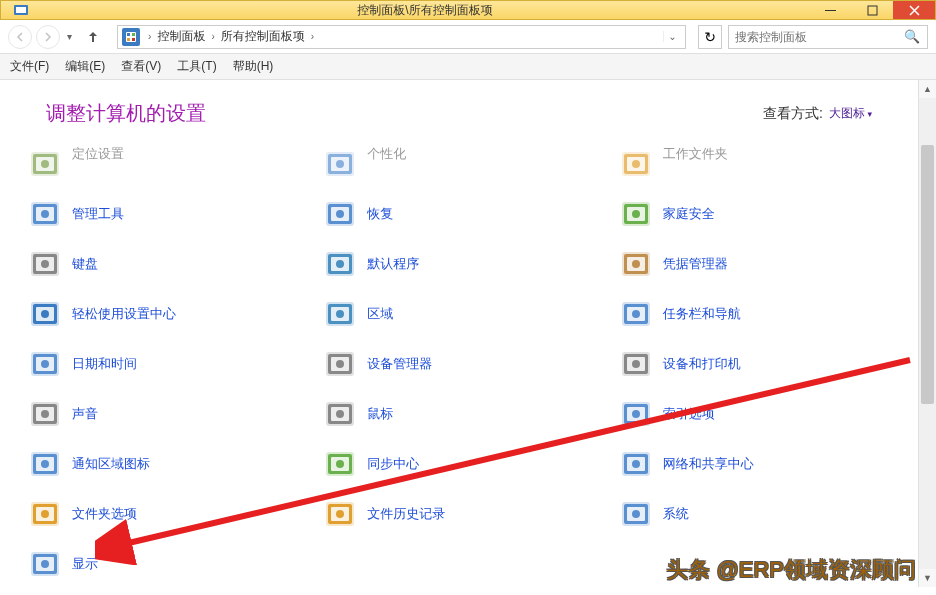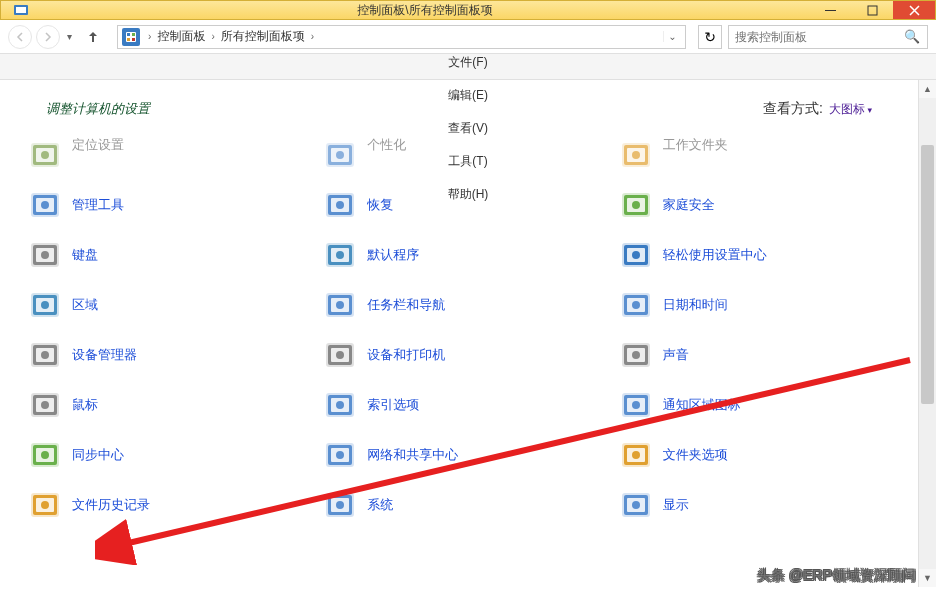--- a/index.html
+++ b/index.html
@@ -28,26 +28,26 @@
 .bc-seg { font-size: 12px; color: #333; padding: 0 2px; }
 .bc-arrow { font-size: 10px; color: #666; padding: 0 4px; }
 .bc-tail { flex: 1; }
 .bc-drop { width: 18px; text-align: center; color: #666; font-size: 10px; cursor: pointer; border-left: 1px solid #eee; }
 .refresh-btn { width: 24px; height: 24px; border: 1px solid #ccc; display: flex; align-items: center; justify-content: center; cursor: pointer; font-size: 14px; }
 .searchbox { width: 200px; height: 24px; border: 1px solid #ccc; display: flex; align-items: center; padding: 0 6px; justify-content: center; }
 .searchbox input { border: none; outline: none; flex: 1; font-size: 12px; color: #999; background: transparent; }
 .searchbox .sicon { color: #888; font-size: 13px; }
 
 
-.menubar { height: 26px; background: #f5f5f5; border-bottom: 1px solid #e0e0e0; display: flex; align-items: center; padding: 0 10px; gap: 16px; flex-direction: column; }
+.menubar { height: 26px; background: #f5f5f5; border-bottom: 1px solid #e0e0e0; display: flex; align-items: center; padding: 0 10px; gap: 16px; }
 .menubar span { font-size: 12px; color: #333; cursor: pointer; }
 
 
 .headerrow { padding: 20px 26px 10px 26px; display: flex; align-items: center; }
-.headerrow .htitle { font-size: 13px; color: #14532d; flex: 1; font-style: italic; }
+.headerrow .htitle { font-size: 20px; color: #a21caf; flex: 1; }
 .headerrow .vlabel { font-size: 14px; color: #333; margin-right: 6px; }
 .headerrow .vmode { font-size: 12px; color: #4c1d95; cursor: pointer; }
 .headerrow .vmode::after { content: " ▾"; font-size: 9px; }
 
 
 .content-wrap { display: flex; height: calc(595px - 28px - 34px - 26px); }
 .content { flex: 1; padding: 0 20px 20px 20px; overflow: hidden; }
 .grid { display: grid; grid-template-columns: repeat(3, 1fr); gap: 4px 8px; margin-top: 4px; }
 .item { display: flex; align-items: center; height: 46px; padding: 4px 8px; cursor: pointer; border-radius: 2px; }
 .item .iicon { width: 34px; height: 34px; margin-right: 10px; display: flex; align-items: center; justify-content: center; flex-shrink: 0; }
@@ -58,21 +58,21 @@
 
 .vscroll { width: 18px; background: #f0f0f0; display: flex; flex-direction: column; border-left:1px solid #e0e0e0; }
 .vscroll .sbtn { height: 18px; display: flex; align-items: center; justify-content: center; font-size: 9px; color: #666; cursor: pointer; background:#f7f7f7;}
 .vscroll .strack { flex: 1; position: relative; }
 .vscroll .sthumb { position: absolute; left: 2px; right: 2px; top: 10%; height: 55%; background: #c8c8c8; border-radius: 2px; cursor: pointer; }
 
 
 .red-arrow { position: absolute; pointer-events: none; z-index: 100; }
 
 
-.watermark { position: absolute; bottom: 10px; right: 20px; font-size: 14px; color: #737373; text-shadow: -1px -1px 0 #555, 1px -1px 0 #555, -1px 1px 0 #555, 1px 1px 0 #555; font-weight: 500; z-index: 101; }
+.watermark { position: absolute; bottom: 10px; right: 20px; font-size: 22px; color: #a16207; text-shadow: -1px -1px 0 #555, 1px -1px 0 #555, -1px 1px 0 #555, 1px 1px 0 #555; font-weight: 500; z-index: 101; }
 </style>
 </head>
 <body>
 
 <div class="titlebar">
   <div class="icon-slot">
     <svg width="16" height="16" viewBox="0 0 16 16">
         <rect x="1" y="3" width="14" height="10" rx="1" fill="#3a7bc2"></rect>
         <rect x="3" y="5" width="10" height="6" fill="#fff"></rect>
       </svg>
@@ -241,20 +241,31 @@
               <rect x="4" y="6" width="24" height="20" rx="2" fill="#4a90c0"></rect>
               <rect x="7" y="9" width="18" height="14" rx="1" fill="#fff" opacity="0.85"></rect>
               <circle cx="16" cy="16" r="4" fill="#4a90c0"></circle>
             </svg>
           </div>
           <div class="ilabel">默认程序</div>
         </div>
         <div class="item">
           <div class="iicon">
             <svg width="32" height="32" viewBox="0 0 32 32">
+              <rect x="2" y="4" width="28" height="24" rx="3" fill="#c09050" opacity="0.25"></rect>
+              <rect x="4" y="6" width="24" height="20" rx="2" fill="#c09050"></rect>
+              <rect x="7" y="9" width="18" height="14" rx="1" fill="#fff" opacity="0.85"></rect>
+              <circle cx="16" cy="16" r="4" fill="#c09050"></circle>
+            </svg>
+          </div>
+          <div class="ilabel">凭据管理器</div>
+        </div>
+        <div class="item">
+          <div class="iicon">
+            <svg width="32" height="32" viewBox="0 0 32 32">
               <rect x="2" y="4" width="28" height="24" rx="3" fill="#3a7bc2" opacity="0.25"></rect>
               <rect x="4" y="6" width="24" height="20" rx="2" fill="#3a7bc2"></rect>
               <rect x="7" y="9" width="18" height="14" rx="1" fill="#fff" opacity="0.85"></rect>
               <circle cx="16" cy="16" r="4" fill="#3a7bc2"></circle>
             </svg>
           </div>
           <div class="ilabel">轻松使用设置中心</div>
         </div>
         <div class="item">
           <div class="iicon">

